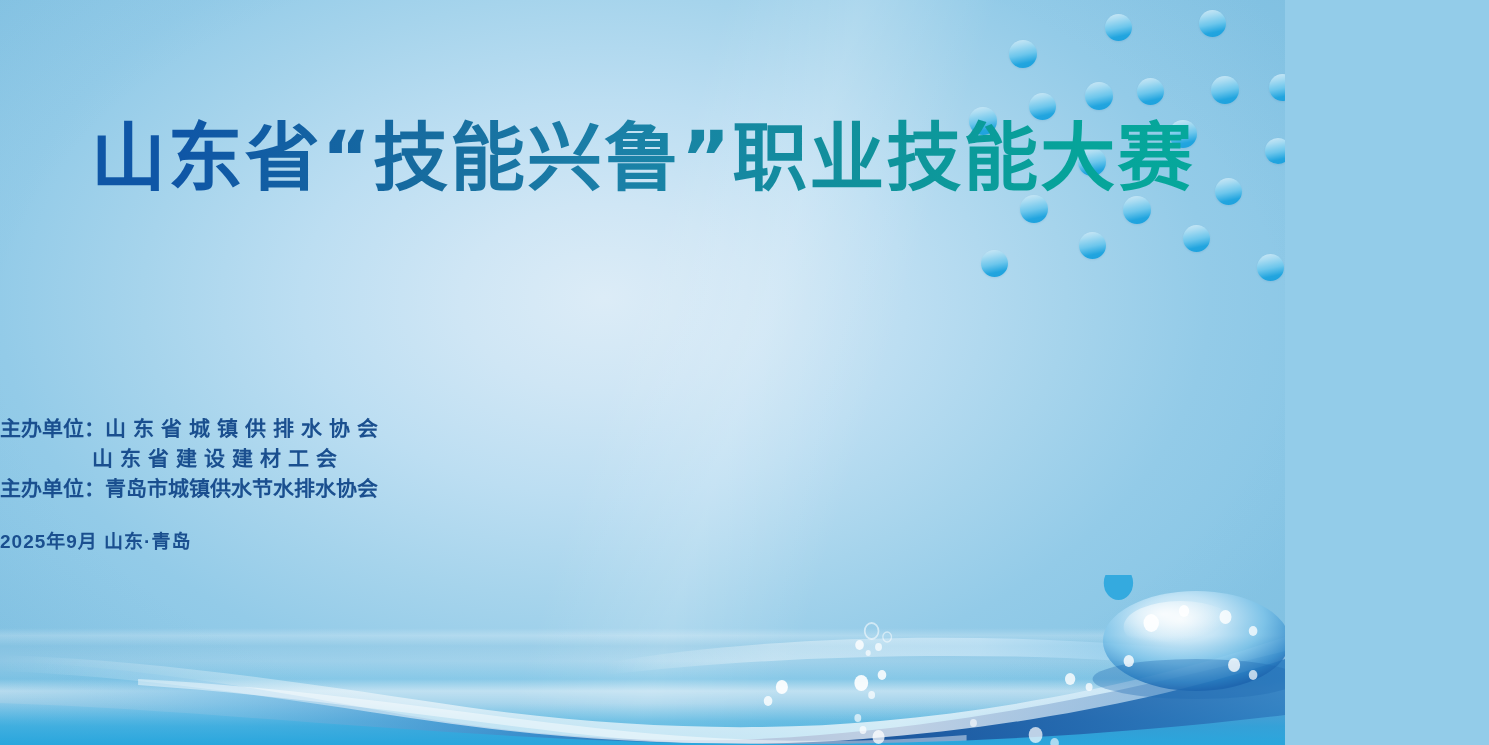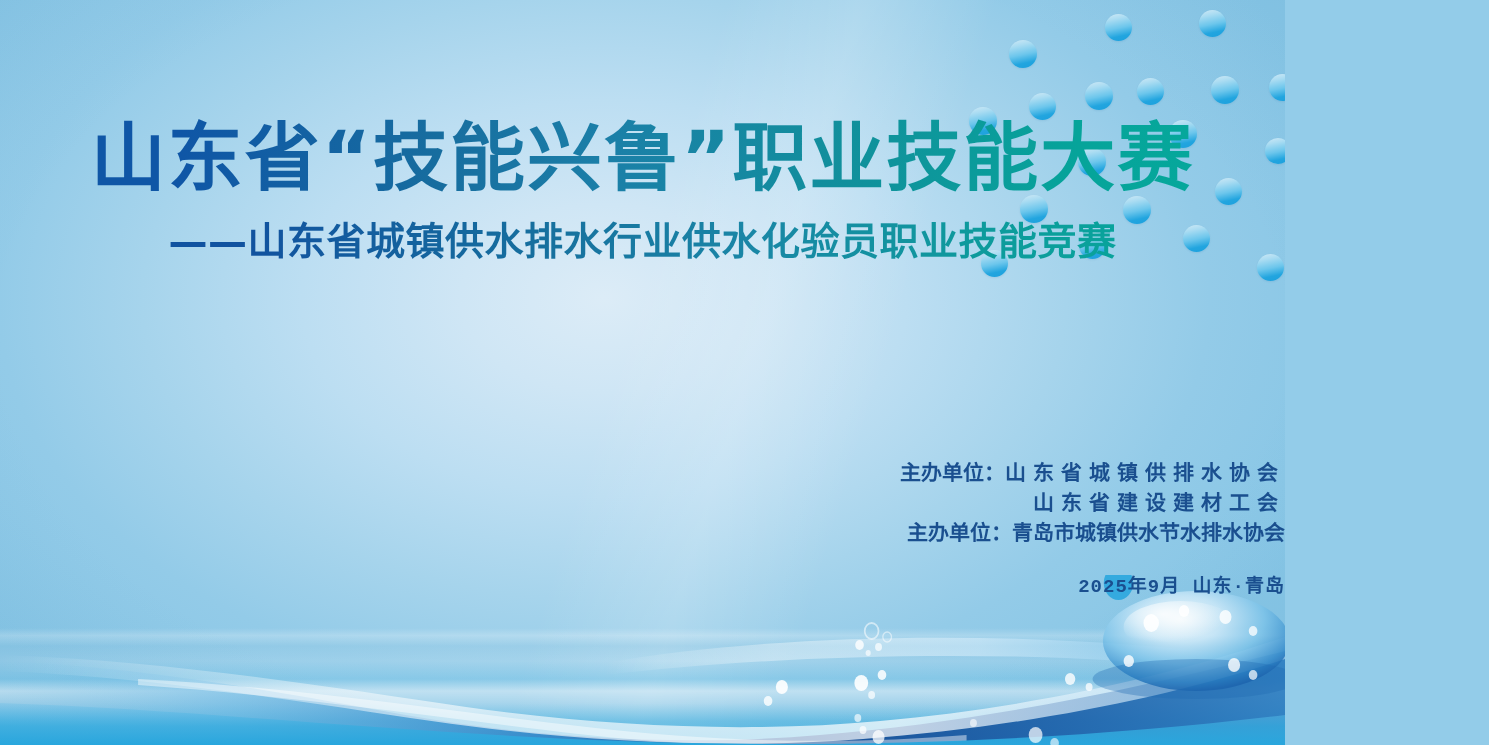--- a/index.html
+++ b/index.html
@@ -53,36 +53,36 @@
     letter-spacing:.5px;
     font-family:"DejaVu Sans","Liberation Sans",sans-serif;
     background:linear-gradient(90deg,#0f52a4 0%,#11539f 20%,#166f9e 42%,#1a86a6 58%,#0e9a9c 76%,#06a79b 92%,#04ab9c 100%);
     -webkit-background-clip:text;background-clip:text;
     color:transparent;-webkit-text-fill-color:transparent;
     white-space:nowrap;
   }
 
   
   .credits{
-    position:absolute;left:0;right:0;top:458px;text-align:right;z-index:6;
+    position:absolute;left:0;right:0;top:414px;text-align:left;z-index:6;
     color:#1a4f8f;
   }
   .credit-line{
     font-size:21px;line-height:30px;font-weight:700;
     font-family:"DejaVu Sans","Liberation Sans",sans-serif;
     white-space:nowrap;
   }
   .credit-line .org{letter-spacing:7px;}
   .credit-line.tight{letter-spacing:0;}
   .credit-line.indent{padding-left:92px;}
   .date-line{
     margin-top:22px;
     font-size:19px;font-weight:700;letter-spacing:1px;
-    font-family:Liberation Mono, monospace;
-    color:#1a4f8f;white-space:nowrap;padding-left:12px;
+    font-family:Liberation Sans, sans-serif;
+    color:#1a4f8f;white-space:nowrap;
   }
 
   
   .dots{position:absolute;right:0;top:0;width:320px;height:640px;z-index:4;}
   .dot{
     position:absolute;border-radius:50%;
     background:linear-gradient(168deg,#cfe9f6 0%,#aadcf2 22%,#6cc6ec 52%,#22a5df 78%,#1ca0dd 100%);
     box-shadow:0 1px 2px rgba(20,90,140,.10);
   }
 
@@ -139,21 +139,20 @@
     <span class="dot" style="left:158px;top:196px;width:28px;height:28px;"></span>
 
     <span class="dot" style="left:218px;top:225px;width:27px;height:27px;"></span>
     <span class="dot" style="left:114px;top:232px;width:27px;height:27px;"></span>
     <span class="dot" style="left:292px;top:254px;width:27px;height:27px;"></span>
     <span class="dot" style="left:16px;top:250px;width:27px;height:27px;"></span>
   </div>
 
   <div class="headings">
     <h1 class="main-title">山东省“技能兴鲁”职业技能大赛</h1>
-    <h2 class="sub-title">——山东省城镇供水排水行业供水化验员职业技能竞赛</h2>
   </div>
 
   <div class="credits">
     <div class="credit-line"><span>主办单位：</span><span class="org">山东省城镇供排水协会</span></div>
     <div class="credit-line indent"><span class="org">山东省建设建材工会</span></div>
     <div class="credit-line tight"><span>主办单位：</span><span>青岛市城镇供水节水排水协会</span></div>
     <div class="date-line">2025年9月  山东·青岛</div>
   </div>
 
   <div class="bands"></div>

